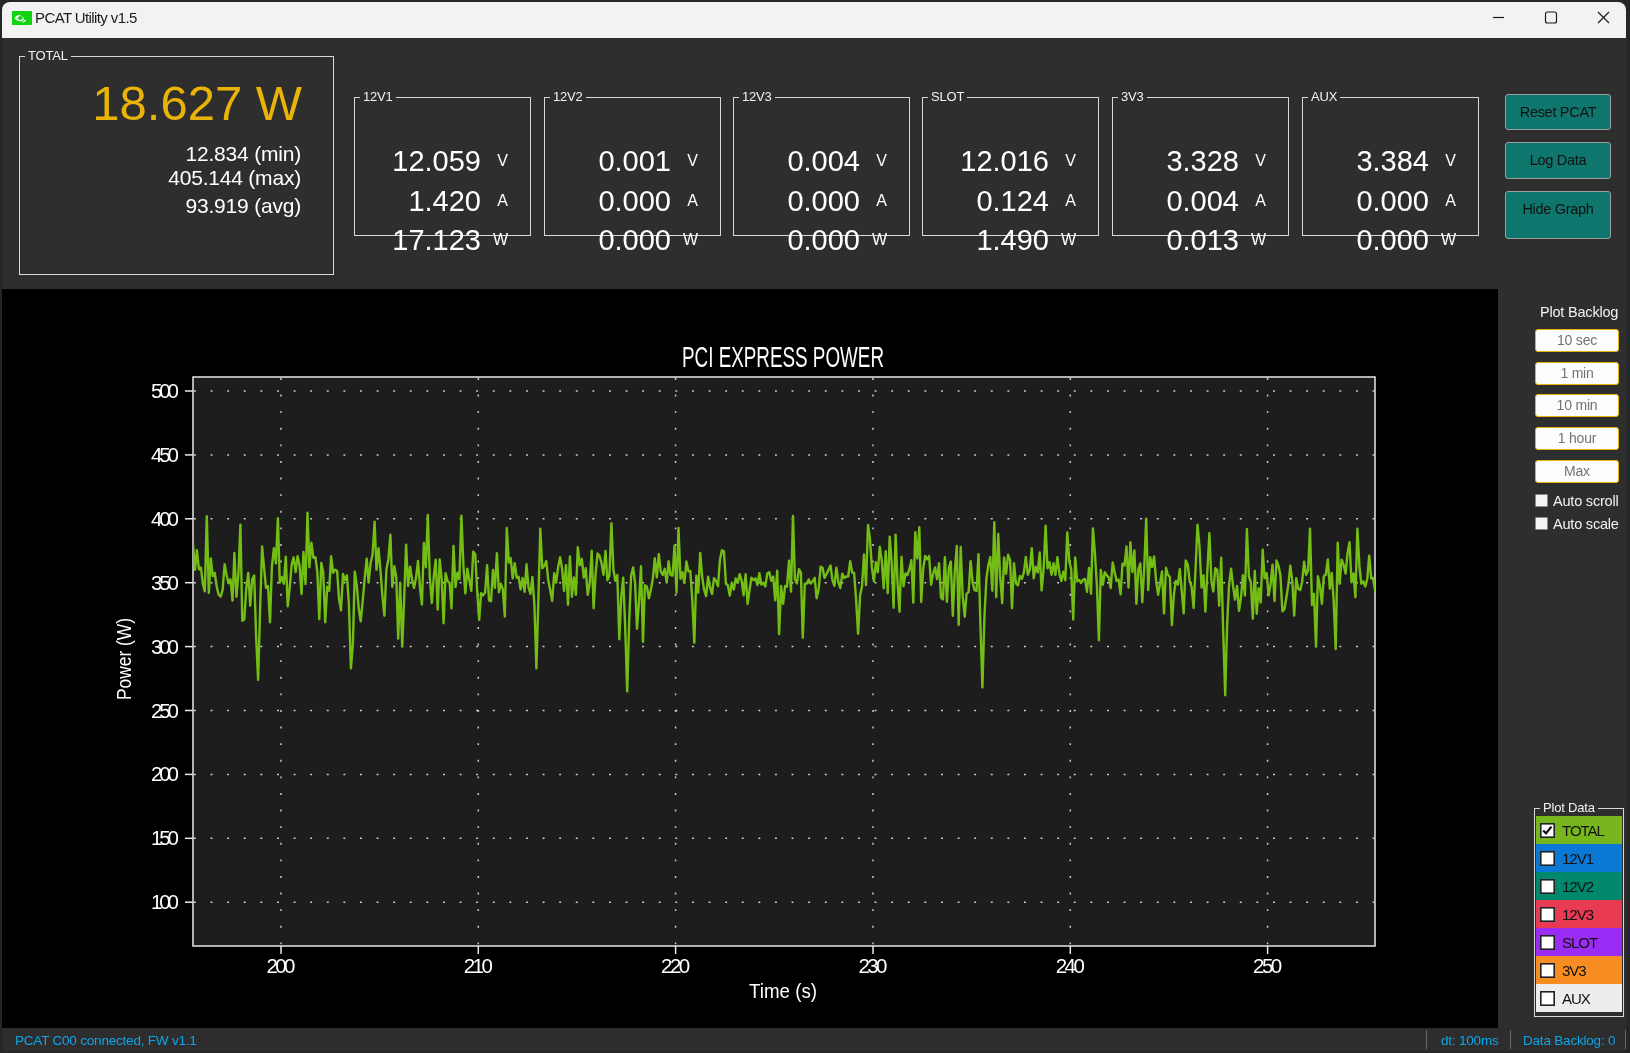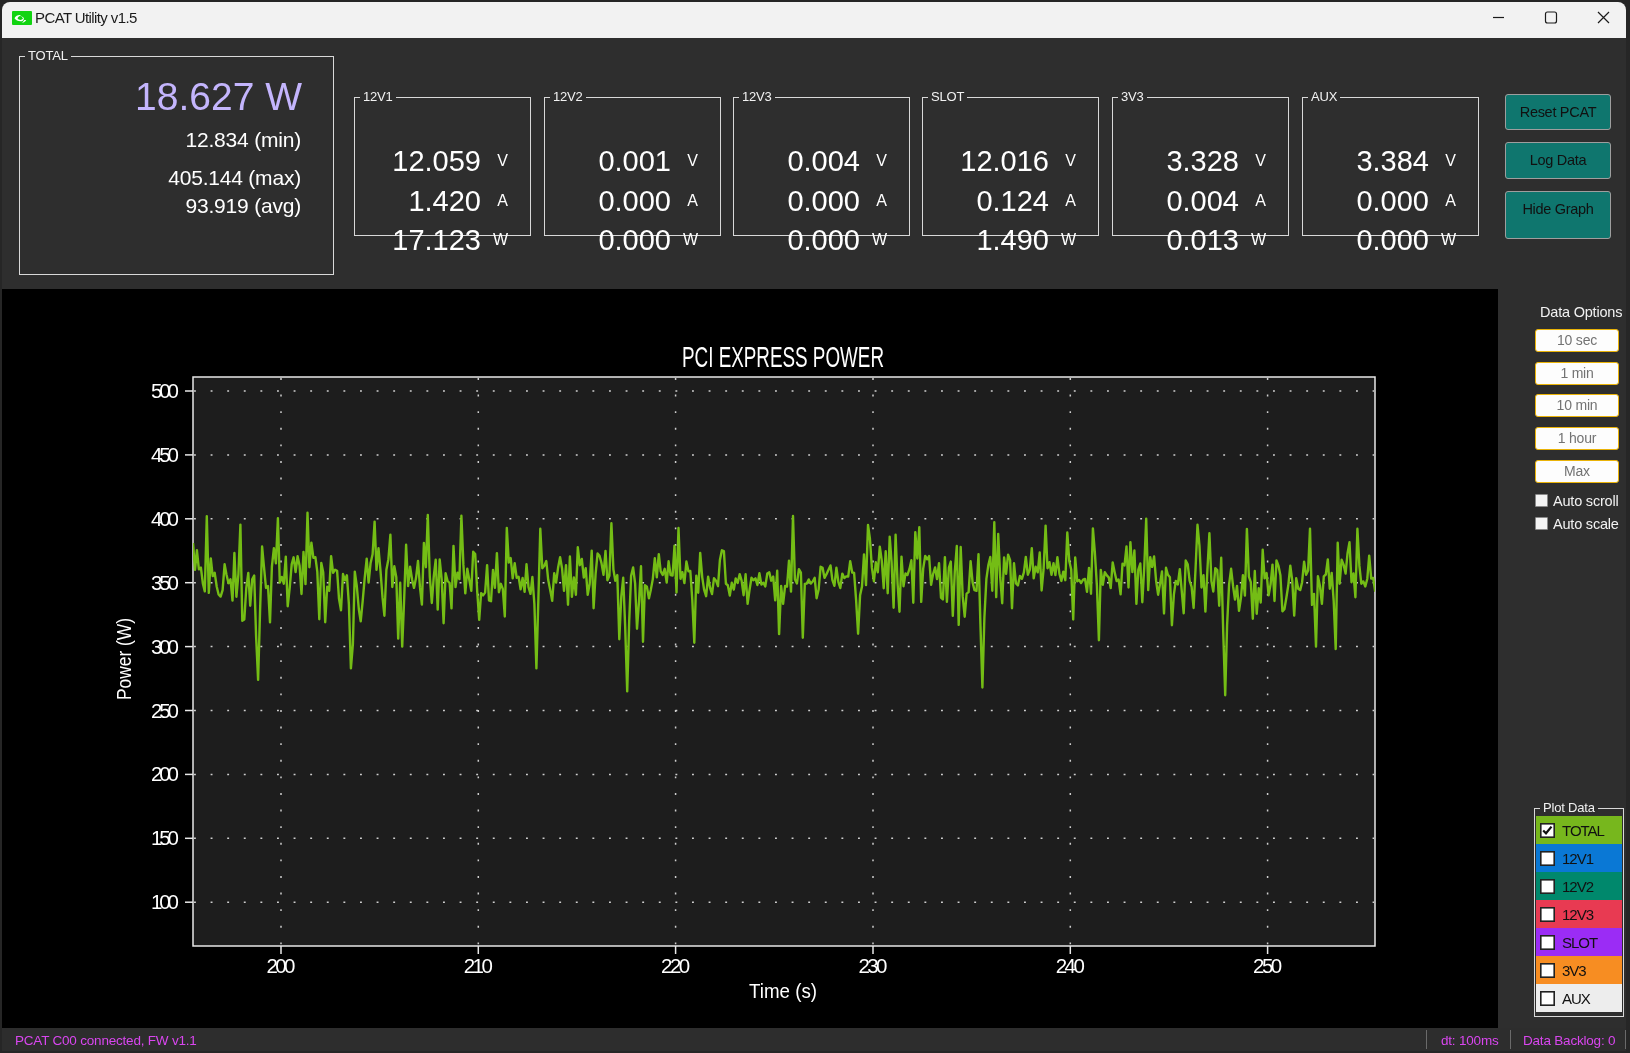--- a/index.html
+++ b/index.html
@@ -7,21 +7,21 @@
   background:#2e2e2e; border-radius:8px 8px 0 0; }
 #titlebar { position:absolute; left:2px; top:2px; width:1624px; height:36px;
   background:#f2f2f2; border-radius:8px 8px 0 0; }
 #titlebar .txt { position:absolute; left:33px; top:0; line-height:31px; font-size:15px;
   letter-spacing:-0.6px; color:#1b1b1b; }
 .gbox { position:absolute; border:1px solid #d8d8d8; }
 .glab { position:absolute; top:-8px; left:5px; background:#2e2e2e; padding:0 3px;
   font-size:13px; color:#f2f2f2; line-height:14px; letter-spacing:-0.2px; }
 
 #total { left:19px; top:56px; width:315px; height:219px; }
-#bigw { position:absolute; right:31px; top:18px; font-size:39px; color:#c4b5fd;
+#bigw { position:absolute; right:31px; top:18px; font-size:49px; color:#eab308;
   letter-spacing:0; white-space:nowrap; }
 .mline { position:absolute; right:32px; color:#fff; font-size:21px; letter-spacing:-0.2px;
   white-space:nowrap; }
 .btn { position:absolute; background:#0f766e; border:1px solid #9e9e9e; border-radius:3px;
   color:#111; text-align:center; letter-spacing:-0.3px; }
 
 .vrow { position:absolute; left:0; width:100%; height:40px; line-height:40px;margin-top:26px; }
 .vrow:nth-of-type(1) { top:17px; }
 .vrow:nth-of-type(2) { top:57px; }
 .vrow:nth-of-type(3) { top:96px; }
@@ -44,21 +44,21 @@
   border:1px solid #8a8a8a; border-radius:1px; }
 
 #plotdata { position:absolute; left:1534px; top:808px; width:90px; height:209px;
   border:1px solid #d8d8d8; }
 .lrow { position:relative; margin:0 1px; height:28px; display:flex; align-items:center;
   font-size:15px; color:#111; letter-spacing:-1px; }
 .lrow:first-of-type { margin-top:7px; }
 .lrow svg { margin-left:4px; margin-right:7px; flex:0 0 auto; }
 
 #status { position:absolute; left:2px; top:1028px; width:1624px; height:23px;
-  background:#2d2d2d; color:#d946ef; font-size:13.5px; letter-spacing:-0.2px; }
+  background:#2d2d2d; color:#0ea5e9; font-size:13.5px; letter-spacing:-0.2px; }
 .sep { position:absolute; top:2px; height:19px; width:1px; background:#6a6a6a; }
 </style></head>
 <body>
 <div id="win"></div>
 
 <div id="titlebar">
   <svg style="position:absolute;left:10px;top:9px" width="20" height="14" viewBox="0 0 20 14">
     <rect x="0" y="0" width="20" height="14" fill="#11d411" rx="1"></rect>
     <path d="M2.5 7.2 C4 4.5 6.5 3.6 9 4.2 C7 5 5.8 6.2 5.6 7.5 C7.4 9.6 9.8 9.3 11 7.2 C10 5.9 8.7 5.5 7.4 6.1 C8.3 5.2 10.2 5.1 11.4 6.4 C12.6 7.8 11.5 10 9 10.2 C6.4 10.4 3.8 9.2 2.5 7.2 Z" fill="#fff"></path>
     <path d="M9.5 11.5 C11.5 11.8 13.5 10.8 14.2 9 L12.2 9 C11.7 10.3 10.7 11.2 9.5 11.5 Z" fill="#fff"></path>
@@ -67,21 +67,21 @@
   <svg style="position:absolute;left:1490px;top:0" width="130" height="30" viewBox="0 0 130 30">
     <line x1="1" y1="15.5" x2="12" y2="15.5" stroke="#1b1b1b" stroke-width="1.2"></line>
     <rect x="53.5" y="10" width="11" height="11" fill="none" stroke="#1b1b1b" stroke-width="1.2" rx="2"></rect>
     <path d="M106 10 L117 21 M117 10 L106 21" stroke="#1b1b1b" stroke-width="1.2" fill="none"></path>
   </svg>
 </div>
 
 <div class="gbox" id="total">
   <span class="glab">TOTAL</span>
   <div id="bigw">18.627 W</div>
-  <div class="mline" style="top:71px">12.834 (min)</div>
+  <div class="mline" style="top:85px">12.834 (min)</div>
   <div class="mline" style="top:109px">405.144 (max)</div>
   <div class="mline" style="top:137px">93.919 (avg)</div>
 </div>
 
 <div class="gbox" style="left:354px;top:97px;width:177px;height:139px">
     <span class="glab">12V1</span>
     <div class="vrow">
       <span class="num">12.059</span>
       <span class="unit">V</span>
     </div>
@@ -225,21 +225,21 @@
 <text x="177" y="109.0" class="yl" textLength="28">500</text>
   <text x="129" y="370" fill="#fff" font-size="20.5" text-anchor="middle" textLength="82" lengthAdjust="spacingAndGlyphs" transform="rotate(-90 129 370)">Power (W)</text>
   <text x="781" y="709" fill="#fff" font-size="20" text-anchor="middle" textLength="68" lengthAdjust="spacingAndGlyphs">Time (s)</text>
   <clipPath id="pc">
         <rect x="191.0" y="88.0" width="1182.0" height="569.0"></rect>
       </clipPath>
   <polyline points="191.0,254.1 193.0,280.9 194.9,261.1 196.9,280.4 198.9,278.6 200.9,294.8 202.8,302.4 204.8,227.2 206.8,303.9 208.8,269.4 210.7,287.1 212.7,283.8 214.7,297.5 216.6,305.5 218.6,307.6 220.6,301.1 222.6,275.3 224.5,285.7 226.5,294.2 228.5,290.3 230.5,311.6 232.4,264.0 234.4,307.8 236.4,285.3 238.4,235.6 240.3,331.7 242.3,330.5 244.3,299.0 246.3,284.0 248.2,316.7 250.2,290.3 252.2,286.6 254.1,347.4 256.1,390.9 258.1,320.6 260.1,257.5 262.0,278.2 264.0,299.0 266.0,297.0 268.0,333.4 269.9,277.5 271.9,259.2 273.9,274.4 275.9,229.2 277.8,293.7 279.8,287.9 281.8,294.7 283.8,267.6 285.7,317.3 287.7,298.9 289.7,275.4 291.6,268.3 293.6,283.0 295.6,267.2 297.6,276.7 299.5,305.0 301.5,262.9 303.5,295.1 305.5,223.8 307.4,278.2 309.4,253.6 311.4,268.9 313.4,268.2 315.3,282.6 317.3,330.2 319.3,273.9 321.2,283.2 323.2,333.3 325.2,297.7 327.2,301.8 329.1,267.1 331.1,283.8 333.1,280.7 335.1,281.7 337.0,309.8 339.0,321.2 341.0,285.0 343.0,291.3 344.9,286.3 346.9,315.4 348.9,379.4 350.9,355.0 352.8,282.6 354.8,297.2 356.8,320.0 358.7,332.4 360.7,311.8 362.7,288.8 364.7,269.7 366.6,293.6 368.6,273.9 370.6,265.3 372.6,232.6 374.5,280.9 376.5,259.3 378.5,281.9 380.5,308.2 382.4,326.7 384.4,280.7 386.4,270.2 388.4,245.7 390.3,298.0 392.3,277.3 394.3,288.1 396.2,349.6 398.2,293.7 400.2,357.6 402.2,308.9 404.1,255.8 406.1,297.1 408.1,277.7 410.1,290.8 412.0,298.9 414.0,289.1 416.0,271.9 418.0,298.4 419.9,315.6 421.9,253.9 423.9,278.2 425.8,226.0 427.8,287.7 429.8,314.0 431.8,287.2 433.7,270.7 435.7,320.6 437.7,270.5 439.7,290.4 441.6,334.2 443.6,284.2 445.6,292.0 447.6,294.0 449.5,319.4 451.5,256.9 453.5,298.1 455.5,283.6 457.4,290.1 459.4,226.7 461.4,275.9 463.3,304.3 465.3,279.6 467.3,290.9 469.3,301.9 471.2,262.8 473.2,265.0 475.2,302.2 477.2,330.8 479.1,304.1 481.1,306.4 483.1,303.6 485.1,276.1 487.0,311.4 489.0,312.2 491.0,280.9 492.9,298.9 494.9,264.1 496.9,303.2 498.9,294.8 500.8,299.9 502.8,327.5 504.8,238.9 506.8,273.6 508.7,269.0 510.7,289.4 512.7,274.1 514.7,288.8 516.6,287.7 518.6,300.4 520.6,288.9 522.6,302.9 524.5,275.3 526.5,298.1 528.5,304.8 530.4,288.0 532.4,315.4 534.4,379.4 536.4,309.1 538.3,239.7 540.3,279.2 542.3,276.7 544.3,272.0 546.2,290.8 548.2,301.0 550.2,311.8 552.2,284.3 554.1,293.5 556.1,278.6 558.1,268.3 560.1,279.8 562.0,301.9 564.0,276.1 566.0,315.8 567.9,267.5 569.9,307.9 571.9,288.5 573.9,305.8 575.8,258.3 577.8,276.2 579.8,270.0 581.8,288.6 583.7,279.2 585.7,305.8 587.7,294.7 589.7,261.6 591.6,319.3 593.6,284.9 595.6,264.4 597.5,266.8 599.5,274.1 601.5,285.8 603.5,261.9 605.4,291.2 607.4,286.8 609.4,234.3 611.4,280.5 613.3,291.7 615.3,286.1 617.3,350.3 619.3,307.3 621.2,288.8 623.2,338.5 625.2,402.4 627.2,332.1 629.1,286.8 631.1,278.5 633.1,294.3 635.0,339.7 637.0,312.6 639.0,277.2 641.0,352.8 642.9,296.3 644.9,297.8 646.9,309.4 648.9,300.4 650.8,290.1 652.8,269.3 654.8,288.4 656.8,265.2 658.7,282.4 660.7,285.9 662.7,279.8 664.7,293.6 666.6,272.3 668.6,286.1 670.6,286.5 672.5,256.6 674.5,303.5 676.5,239.0 678.5,289.8 680.4,283.2 682.4,294.1 684.4,272.5 686.4,282.3 688.3,281.9 690.3,311.0 692.3,353.8 694.3,286.6 696.2,303.7 698.2,263.9 700.2,288.1 702.1,300.6 704.1,307.2 706.1,287.8 708.1,298.9 710.0,305.0 712.0,289.2 714.0,291.7 716.0,297.2 717.9,271.0 719.9,261.3 721.9,262.1 723.9,294.8 725.8,296.3 727.8,306.5 729.8,293.8 731.8,300.6 733.7,289.5 735.7,293.9 737.7,285.1 739.6,291.7 741.6,306.2 743.6,285.3 745.6,314.8 747.5,301.1 749.5,288.8 751.5,291.2 753.5,289.3 755.4,296.0 757.4,284.2 759.4,295.6 761.4,293.7 763.3,297.4 765.3,284.5 767.3,283.3 769.2,291.7 771.2,287.6 773.2,311.3 775.2,281.8 777.1,345.1 779.1,297.0 781.1,314.9 783.1,297.0 785.0,297.6 787.0,271.6 789.0,302.6 791.0,227.0 792.9,290.2 794.9,294.5 796.9,280.1 798.9,283.6 800.8,348.7 802.8,294.9 804.8,294.5 806.7,290.4 808.7,294.6 810.7,292.5 812.7,288.8 814.6,309.2 816.6,300.8 818.6,277.8 820.6,278.9 822.5,288.8 824.5,285.2 826.5,280.7 828.5,276.4 830.4,291.2 832.4,296.8 834.4,278.6 836.4,293.2 838.3,299.0 840.3,284.6 842.3,289.1 844.2,287.4 846.2,287.6 848.2,272.2 850.2,283.5 852.1,283.9 854.1,311.1 856.1,344.8 858.1,306.3 860.0,297.6 862.0,265.4 864.0,296.1 866.0,236.0 867.9,249.4 869.9,278.9 871.9,292.4 873.8,273.3 875.8,283.2 877.8,257.7 879.8,271.8 881.7,299.2 883.7,262.2 885.7,304.2 887.7,247.6 889.6,273.3 891.6,318.8 893.6,245.7 895.6,294.9 897.5,322.7 899.5,267.6 901.5,297.2 903.5,284.4 905.4,286.1 907.4,280.2 909.4,271.2 911.3,313.8 913.3,243.1 915.3,269.5 917.3,238.3 919.2,312.9 921.2,279.6 923.2,266.9 925.2,270.3 927.1,267.1 929.1,295.9 931.1,285.0 933.1,278.4 935.0,290.0 937.0,274.1 939.0,308.6 940.9,310.4 942.9,268.1 944.9,312.9 946.9,278.6 948.8,272.6 950.8,326.9 952.8,282.7 954.8,257.0 956.7,335.9 958.7,258.0 960.7,307.4 962.7,327.7 964.6,304.6 966.6,303.1 968.6,272.1 970.6,293.4 972.5,301.2 974.5,301.8 976.5,265.1 978.4,334.6 980.4,398.5 982.4,328.2 984.4,289.9 986.3,276.3 988.3,268.0 990.3,301.7 992.3,233.3 994.2,308.1 996.2,244.9 998.2,288.2 1000.2,314.2 1002.1,268.5 1004.1,284.9 1006.1,265.6 1008.1,271.1 1010.0,319.2 1012.0,274.3 1014.0,294.5 1015.9,296.4 1017.9,287.0 1019.9,289.8 1021.9,283.3 1023.8,267.9 1025.8,285.7 1027.8,280.8 1029.8,259.1 1031.7,289.3 1033.7,277.8 1035.7,283.3 1037.7,263.5 1039.6,301.5 1041.6,280.2 1043.6,236.6 1045.5,279.3 1047.5,273.2 1049.5,285.9 1051.5,274.2 1053.4,286.1 1055.4,268.2 1057.4,284.7 1059.4,291.9 1061.3,282.6 1063.3,291.2 1065.3,243.5 1067.3,272.3 1069.2,280.6 1071.2,330.5 1073.2,268.5 1075.2,292.3 1077.1,290.9 1079.1,294.0 1081.1,290.6 1083.0,289.9 1085.0,302.9 1087.0,278.9 1089.0,304.7 1090.9,239.4 1092.9,264.2 1094.9,296.6 1096.9,351.2 1098.8,280.9 1100.8,295.7 1102.8,283.2 1104.8,286.3 1106.7,288.3 1108.7,299.1 1110.7,273.4 1112.7,283.4 1114.6,292.0 1116.6,290.4 1118.6,305.4 1120.5,274.8 1122.5,276.4 1124.5,257.4 1126.5,298.5 1128.4,253.1 1130.4,283.1 1132.4,261.5 1134.4,314.9 1136.3,280.7 1138.3,274.5 1140.3,313.2 1142.3,277.2 1144.2,229.6 1146.2,301.1 1148.2,268.1 1150.1,277.9 1152.1,267.5 1154.1,291.9 1156.1,305.7 1158.0,295.0 1160.0,282.5 1162.0,324.5 1164.0,278.7 1165.9,285.8 1167.9,288.3 1169.9,336.2 1171.9,305.4 1173.8,291.9 1175.8,295.5 1177.8,280.2 1179.8,302.7 1181.7,324.3 1183.7,271.5 1185.7,275.2 1187.6,291.7 1189.6,297.9 1191.6,319.0 1193.6,278.7 1195.5,235.8 1197.5,257.2 1199.5,298.5 1201.5,286.2 1203.4,322.6 1205.4,281.1 1207.4,244.3 1209.4,292.1 1211.3,302.5 1213.3,279.1 1215.3,281.0 1217.2,316.7 1219.2,268.8 1221.2,342.3 1223.2,406.2 1225.1,335.9 1227.1,295.4 1229.1,279.8 1231.1,297.4 1233.0,310.5 1235.0,296.9 1237.0,321.9 1239.0,308.5 1240.9,286.2 1242.9,306.6 1244.9,239.9 1246.9,287.6 1248.8,293.1 1250.8,329.8 1252.8,282.0 1254.7,324.8 1256.7,299.1 1258.7,313.5 1260.7,260.8 1262.6,289.4 1264.6,284.1 1266.6,306.4 1268.6,295.1 1270.5,275.6 1272.5,312.0 1274.5,271.4 1276.5,276.9 1278.4,286.3 1280.4,322.3 1282.4,320.2 1284.4,308.5 1286.3,296.3 1288.3,276.6 1290.3,292.1 1292.2,326.6 1294.2,289.1 1296.2,299.7 1298.2,301.1 1300.1,293.2 1302.1,272.6 1304.1,285.8 1306.1,281.6 1308.0,239.6 1310.0,315.9 1312.0,304.9 1314.0,357.6 1315.9,287.3 1317.9,296.7 1319.9,314.9 1321.8,287.3 1323.8,285.5 1325.8,270.4 1327.8,299.7 1329.7,283.9 1331.7,312.2 1333.7,360.1 1335.7,253.7 1337.6,294.7 1339.6,270.8 1341.6,275.7 1343.6,284.6 1345.5,264.5 1347.5,253.2 1349.5,293.2 1351.5,284.4 1353.4,308.2 1355.4,239.8 1357.4,276.9 1359.3,294.7 1361.3,292.4 1363.3,297.5 1365.3,289.7 1367.2,266.7 1369.2,289.6 1371.2,288.9 1373.2,302.7" fill="none" stroke="#74bd15" stroke-width="2.4" clip-path="url(#pc)" stroke-linejoin="round"></polyline>
 </svg>
 </div>
 
-<div class="rtext" style="left:1540px;top:304px;font-size:14.5px">Data Options</div>
+<div class="rtext" style="left:1540px;top:304px;font-size:14.5px">Plot Backlog</div>
 <div class="pbtn" style="top:329px">10 sec</div>
 <div class="pbtn" style="top:362px">1 min</div>
 <div class="pbtn" style="top:394px">10 min</div>
 <div class="pbtn" style="top:427px">1 hour</div>
 <div class="pbtn" style="top:460px">Max</div>
 <div class="cb" style="top:494px"></div>
 <div class="rtext" style="left:1553px;top:493px;font-size:14.5px">Auto scroll</div>
 <div class="cb" style="top:517px"></div>
 <div class="rtext" style="left:1553px;top:516px;font-size:14.5px">Auto scale</div>
 

